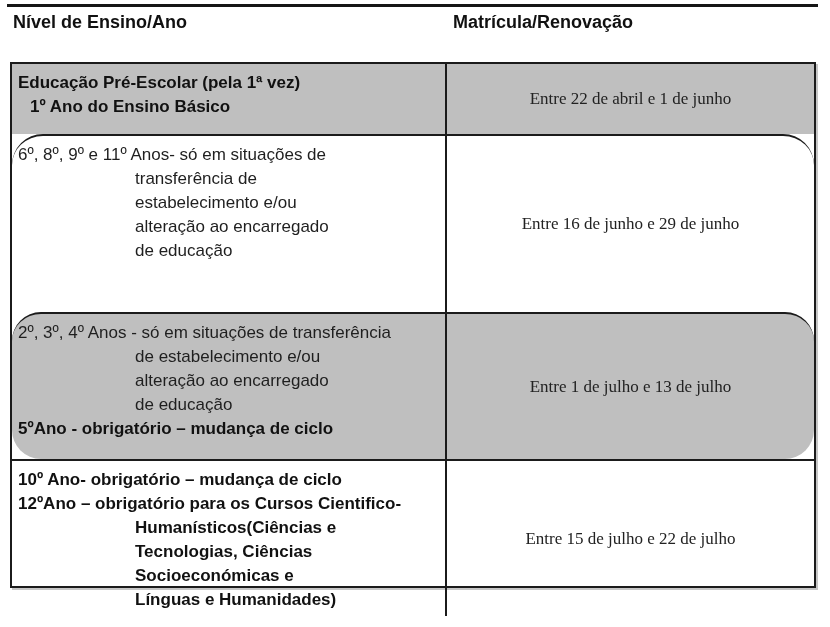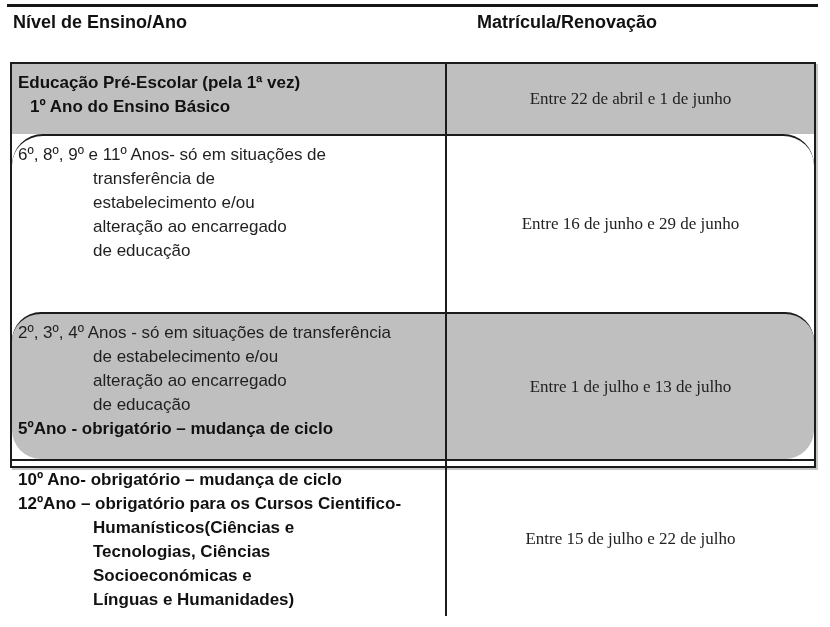--- a/index.html
+++ b/index.html
@@ -26,28 +26,28 @@
   }
   .hdr {
     position: absolute;
     top: 12px;
     font-size: 18px;
     font-weight: bold;
     color: #111111;
     white-space: nowrap;
   }
   .hdr-left  { left: 13px; }
-  .hdr-right { left: 477px; }
+  .hdr-right { left: 453px; }
 
   .table-box {
     position: absolute;
     left: 10px;
     top: 62px;
     width: 806px;
-    height: 406px;
+    height: 526px;
     box-sizing: border-box;
     border: 2px solid #1b1b1b;
     display: flex;
     flex-direction: column;
     box-shadow: 2px 2px 0 #c6c6c6;
     background: #ffffff;
   }
   .row {
     display: flex;
     box-sizing: border-box;
@@ -73,21 +73,21 @@
     align-items: center;
     justify-content: center;
     font-family: Liberation Serif, serif;
   }
   .line {
     font-size: 17px;
     line-height: 24px;
     white-space: nowrap;
   }
   .line.b    { font-weight: bold; color: #111111; }
-  .line.ind  { margin-left: 75px; }
+  .line.ind  { margin-left: 117px; }
   .line.ind2 { margin-left: 12px; }
   .date {
     font-size: 17px;
     color: #222222;
     white-space: nowrap;
   }
 </style>
 </head>
 <body>
 

